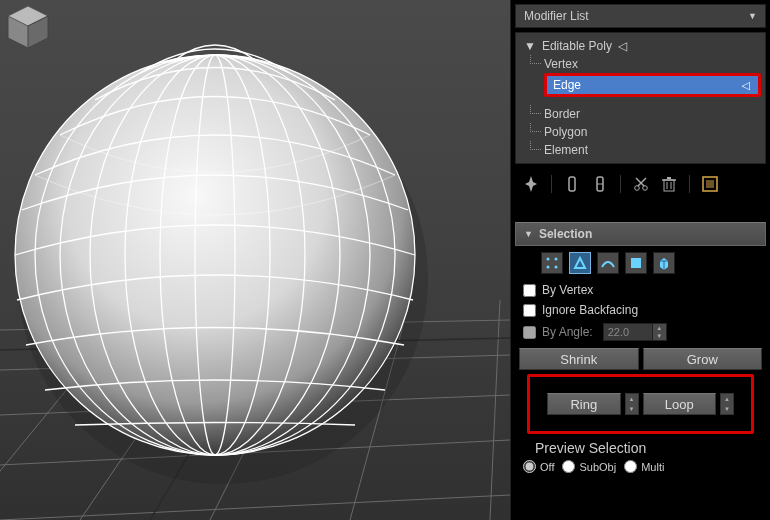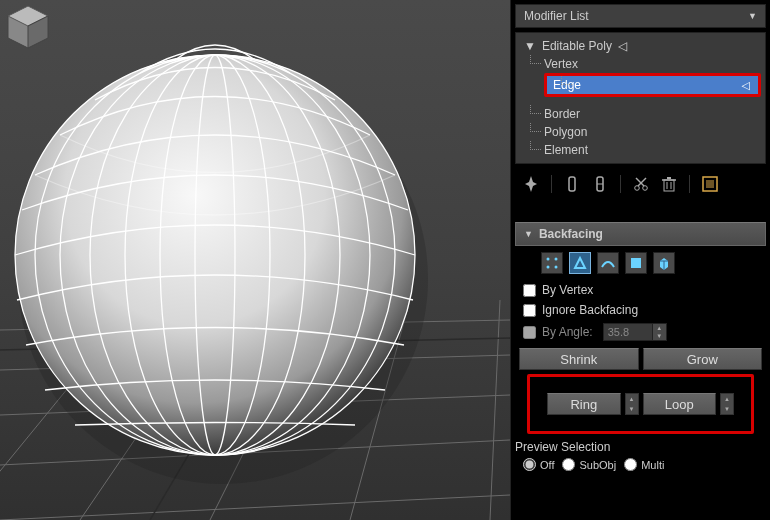--- a/index.html
+++ b/index.html
@@ -30,21 +30,21 @@
   .spin { width:50px; height:18px; background:#3a3a3a; border:1px solid #222; color:#888; font-size:11px; padding:0 4px; display:inline-flex; align-items:center; }
   .spin-arrows { width:14px; height:18px; background:#4a4a4a; border:1px solid #222; border-left:none; display:inline-flex; flex-direction:column; }
   .spin-arrows div{flex:1; font-size:6px; color:#aaa; display:flex; align-items:center; justify-content:center;}
   .btn { flex:1; background: linear-gradient(to bottom,#666,#555); border:1px solid #333; border-top-color:#777; color:#ddd; height:22px; display:flex; align-items:center; justify-content:center; cursor:pointer; font-size:13px;}
   .btnrow { display:flex; gap:4px; padding:2px 8px; }
   .btnrow .spinbtn { width:14px; background:#4a4a4a; border:1px solid #333; display:flex; flex-direction:column;}
   .btnrow .spinbtn div{flex:1; font-size:6px; color:#aaa; display:flex; align-items:center; justify-content:center;}
   .radios { display:flex; gap:8px; padding:4px 12px 8px; align-items:center;}
   .radios label { display:flex; align-items:center; gap:4px; font-size:11px;}
   .radios input { accent-color:#ccc; }
-  .preview-label { padding:4px 4px 0; font-size:12px;}
+  .preview-label { padding:4px 24px 0; font-size:14px;}
   .arrow-annot { pointer-events:none; }
   .cube-widget { position:absolute; top:0; right:6px; }
 </style>
 </head>
 <body>
 
 <div class="viewport">
   <svg width="510" height="520" viewBox="0 0 510 520">
 
     <g stroke="#6a6a6a" stroke-width="1">
@@ -191,21 +191,21 @@
           <rect x="1" y="1" width="14" height="14" fill="none" stroke="#d9a84a" stroke-width="1.5"></rect>
           <rect x="4" y="4" width="8" height="8" fill="#d9a84a" opacity="0.5"></rect>
         </svg>
     </div>
   </div>
 
   <div style="height:18px"></div>
 
   <div class="rollout-header">
     <span class="tri">▼</span>
-    <b>Backfacing</b>
+    <b>Selection</b>
   </div>
 
   <div class="subicons">
     <div class="sqicon">
         <svg width="16" height="16">
           <circle cx="4" cy="4" r="1.5" fill="#6bd3ff"></circle>
           <circle cx="12" cy="4" r="1.5" fill="#6bd3ff"></circle>
           <circle cx="4" cy="12" r="1.5" fill="#6bd3ff"></circle>
           <circle cx="12" cy="12" r="1.5" fill="#6bd3ff"></circle>
         </svg>
@@ -239,21 +239,21 @@
       <span>By Vertex</span>
   </div>
   <div class="checkrow">
     <input type="checkbox" style="">
       <span>Ignore Backfacing</span>
   </div>
   <div class="checkrow disabled">
     <input type="checkbox" disabled="" style="">
       <span>By Angle:</span>
     <span style="display:inline-flex;margin-left:4px">
-      <span class="spin">35.8</span>
+      <span class="spin">22.0</span>
       <span class="spin-arrows">
           <div>▲</div>
           <div>▼</div>
         </span>
     </span>
   </div>
 
   <div class="btnrow" style="margin-top:2px">
     <div class="btn">
         <span>Shrink</span>

